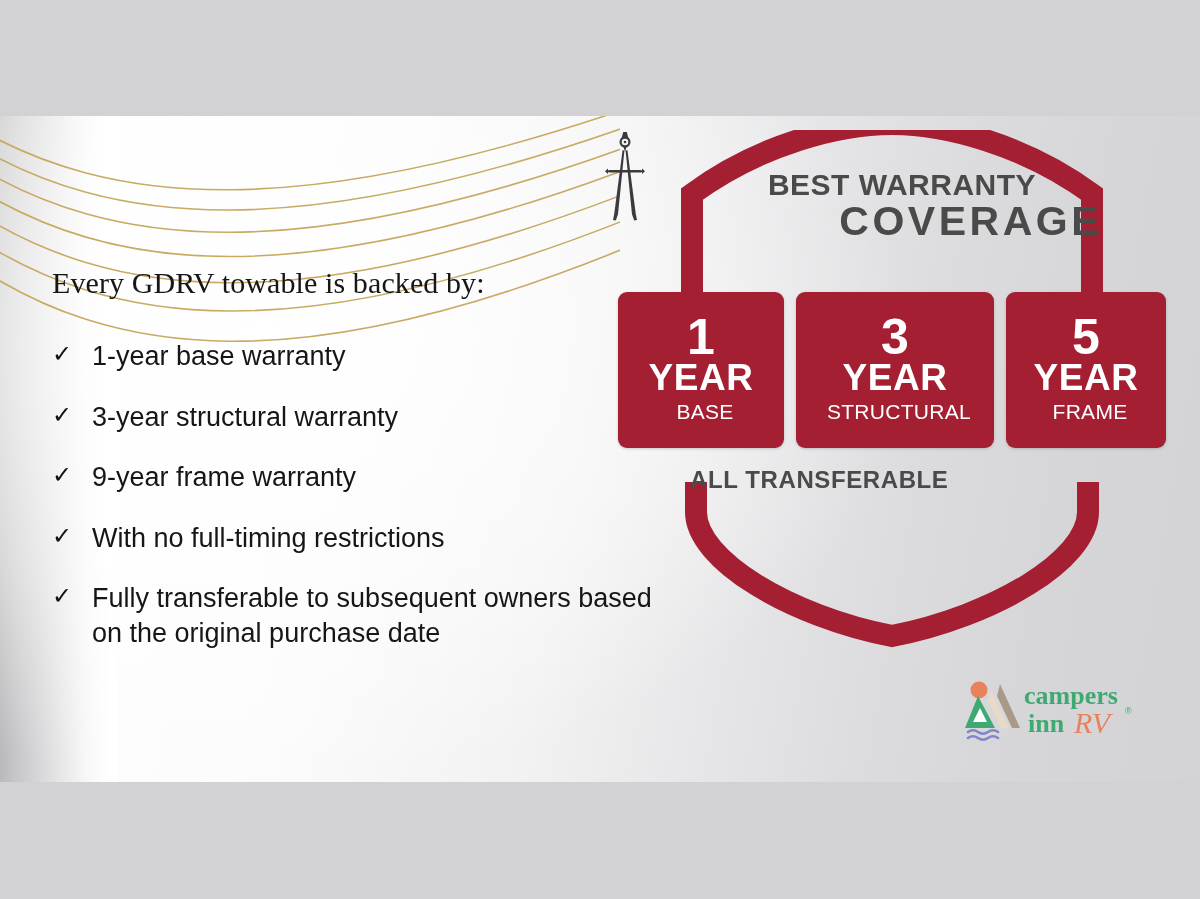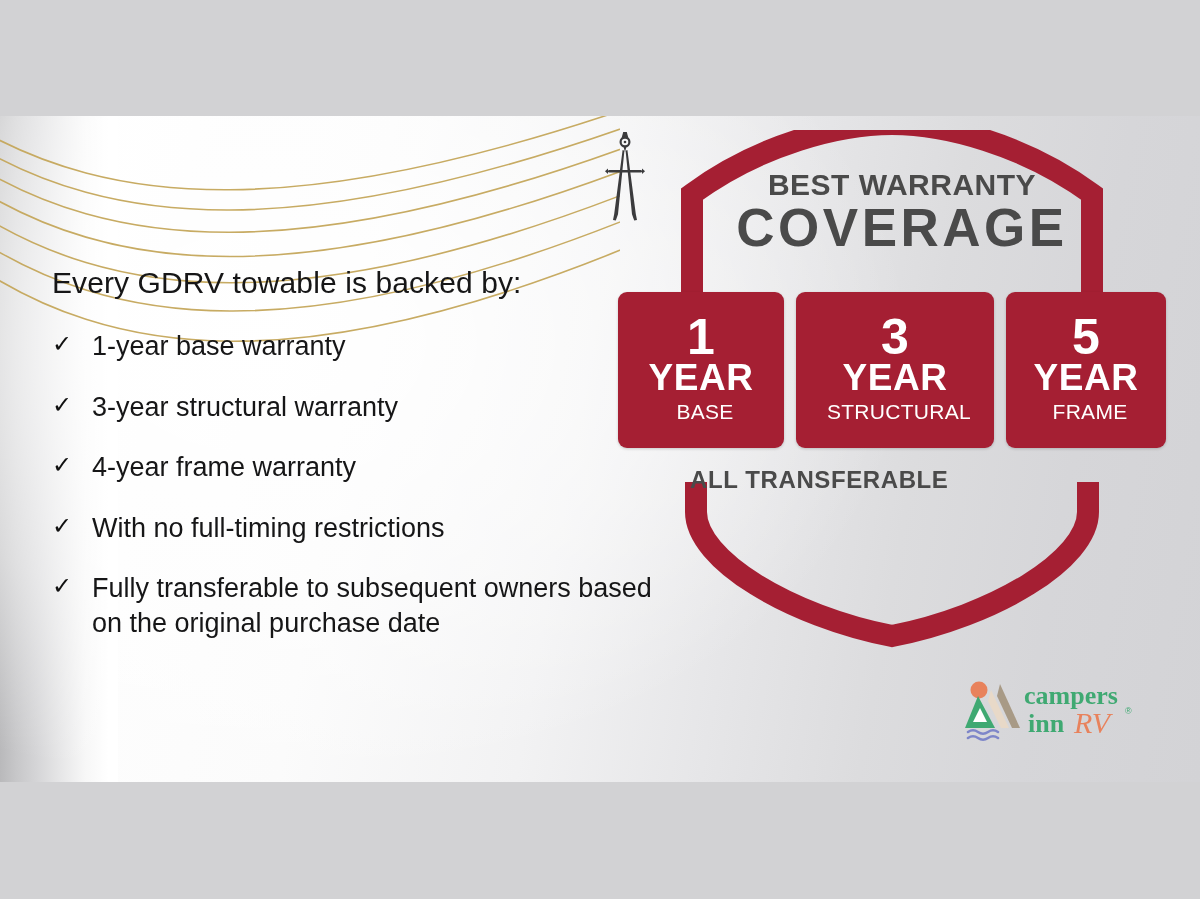--- a/index.html
+++ b/index.html
@@ -54,22 +54,23 @@
   .copy{
     position:absolute;
     left:52px; top:150px;
     width:600px;
     color:#161617;
   }
   .lead{
     font-size:30px;
     letter-spacing:.1px;
     line-height:1.1;
-    margin-bottom:30px;
+    margin-bottom:40px;
     white-space:nowrap;
+    font-family:Liberation Serif, serif;
   }
   .bullets{list-style:none;margin:0;padding:0;}
   .bullet{
     display:flex;
     align-items:flex-start;
     margin-bottom:26px;
     font-size:27px;
     line-height:1.28;
   }
   .bullet:last-child{margin-bottom:0;}
@@ -98,24 +99,25 @@
     color:#4a4a4a;
     font-weight:bold;
   }
   .badge-title .l1{
     font-size:30px;
     letter-spacing:.5px;
     line-height:1;
     display:block;
   }
   .badge-title .l2{
-    font-size:53px;
+    font-size:41px;
     letter-spacing:3.5px;
     line-height:1.05;
     display:block;
+    text-align:right;
   }
 
   .boxes{
     position:absolute;
     left:18px; top:162px;
     width:548px;
     display:flex;
     gap:12px;
     align-items:stretch;
   }
@@ -209,21 +211,21 @@
         <li class="bullet">
           <span class="tick">✓</span>
           <span class="btext">1-year base warranty</span>
         </li>
         <li class="bullet">
           <span class="tick">✓</span>
           <span class="btext">3-year structural warranty</span>
         </li>
         <li class="bullet">
           <span class="tick">✓</span>
-          <span class="btext">4-year frame warranty</span>
+          <span class="btext">9-year frame warranty</span>
         </li>
         <li class="bullet">
           <span class="tick">✓</span>
           <span class="btext">With no full-timing restrictions</span>
         </li>
         <li class="bullet">
           <span class="tick">✓</span>
           <span class="btext">Fully transferable to subsequent owners based on the original purchase date</span>
         </li>
       </ul>

